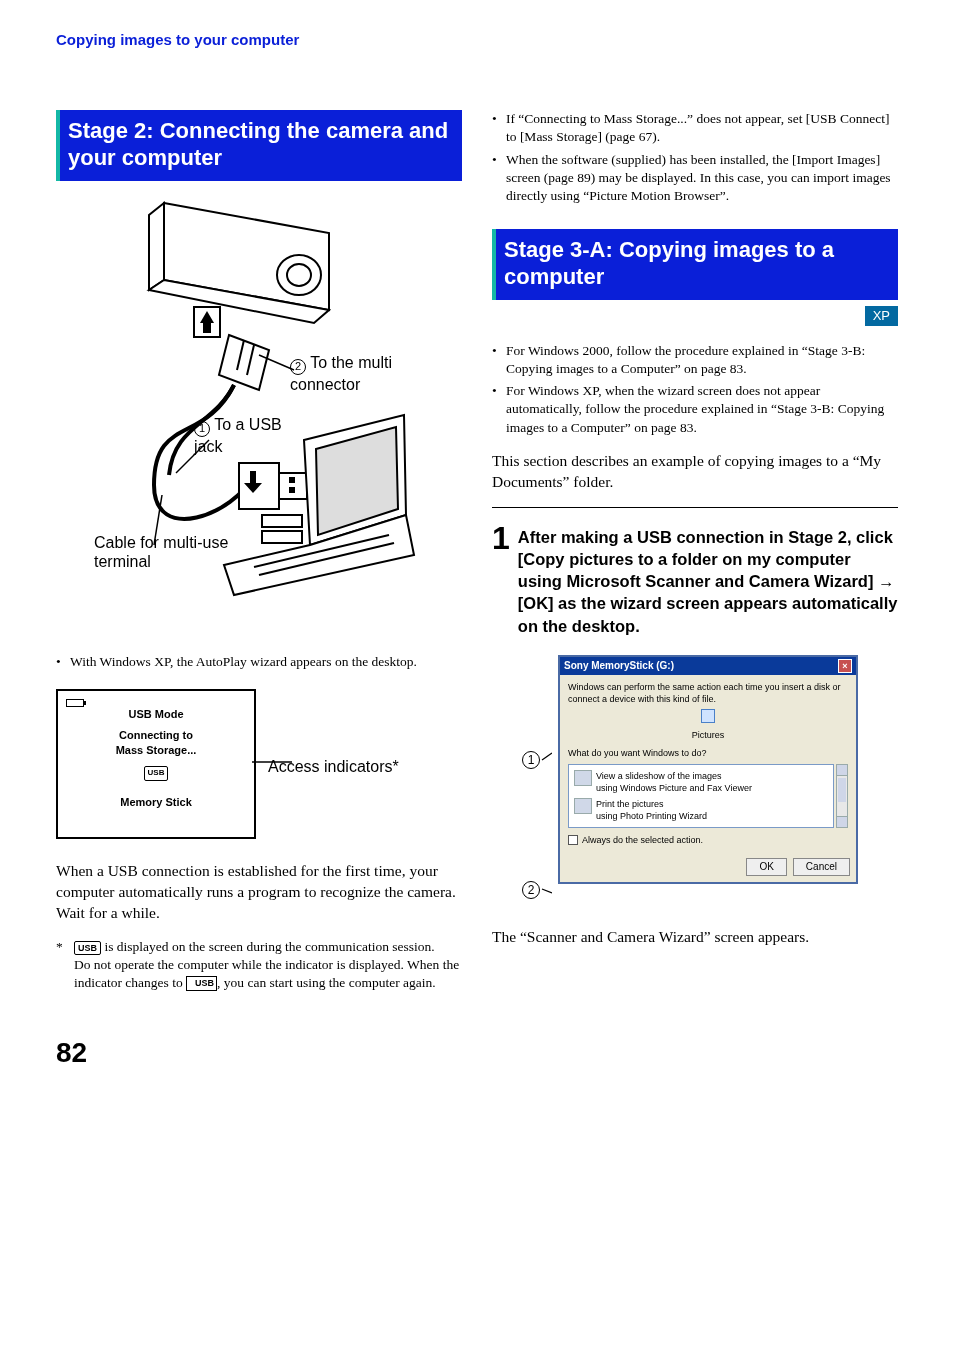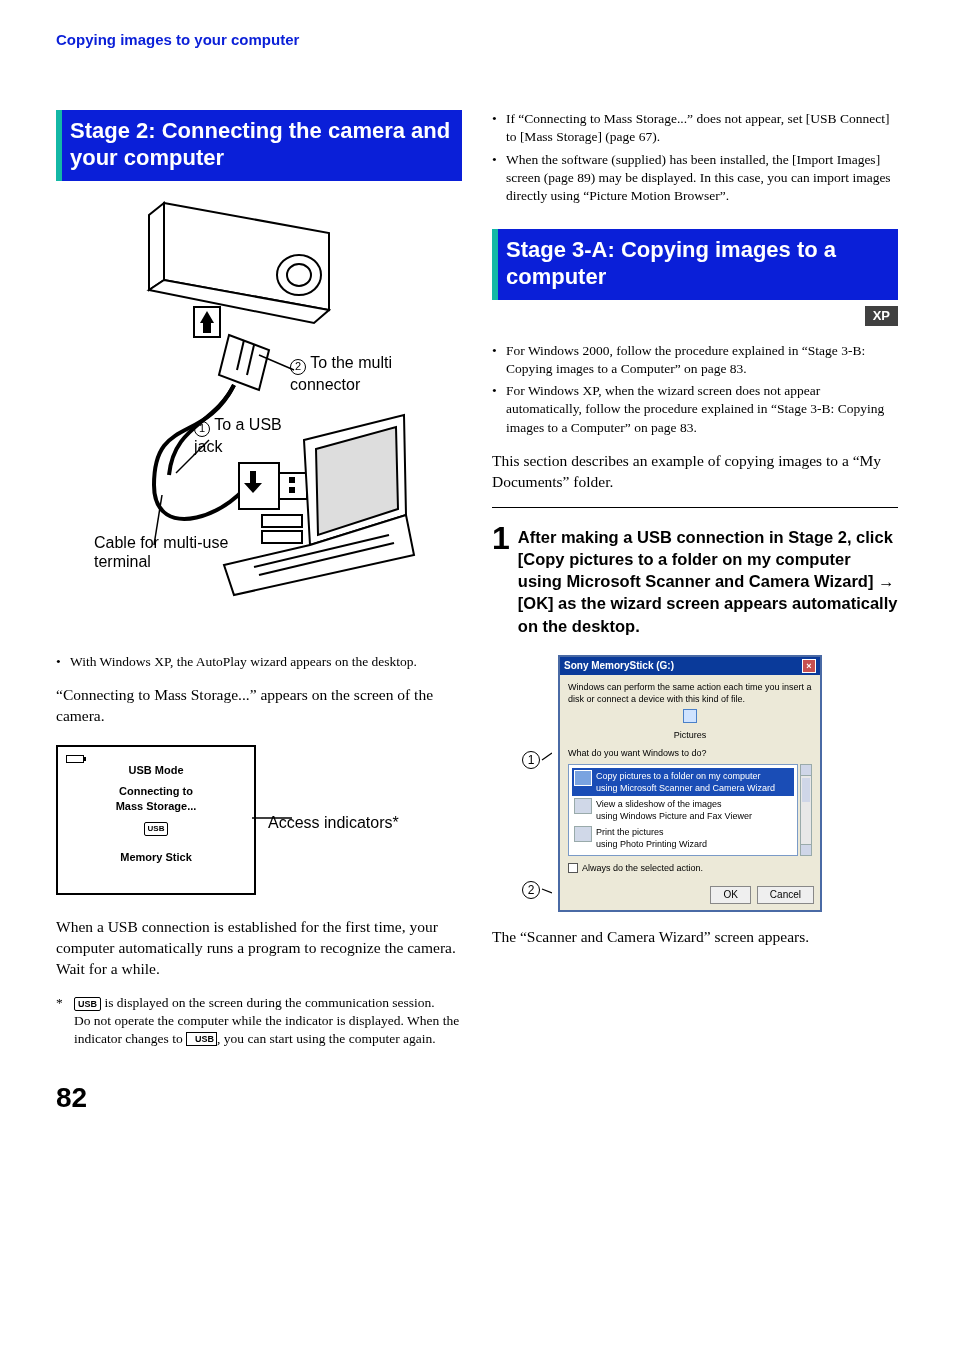--- a/index.html
+++ b/index.html
@@ -22,21 +22,21 @@
   .columns {
     display: flex;
     gap: 30px;
   }
   .col {
     width: 50%;
   }
   .stage-header {
     background: #0a1fd8;
     color: #fff;
-    border-left: 6px solid #14b8a6;
+    border-left: 4px solid #14b8a6;
     padding: 8px 10px 10px 8px;
     font-family: Arial, Helvetica, sans-serif;
     font-weight: bold;
     font-size: 22px;
     line-height: 1.2;
     margin-bottom: 12px;
   }
   .diagram {
     margin: 14px auto 18px auto;
     width: 330px;
@@ -77,42 +77,42 @@
     font-size:8px; padding:1px 3px; margin-top:2px;
   }
   .lcd-row { margin: 6px 0; }
   .acc-wrap { display:flex; align-items:center; gap:12px; margin-bottom:12px;}
   .acc-label { font-family: Arial, Helvetica, sans-serif; font-size: 16px; }
   .foot-star { display:flex; gap:6px; }
   .foot-star .star { width: 12px; flex-shrink:0; }
   .usb-glyph { display:inline-block; border:1px solid #000; border-radius:2px; font-size:9px; padding:0 3px; font-family: Arial, sans-serif; font-weight:bold;}
   .usb-line { display:inline-block; border:1px solid #000; font-size:9px; padding:0 2px 0 8px; font-family:Arial,sans-serif; font-weight:bold; vertical-align:1px;}
   .xp-badge {
-    display:inline-block; background:#404040; color:#fff;
-    font-family: Arial, Helvetica, sans-serif; font-weight:bold;
+    display:inline-block; background:#0369a1; color:#fff;
+    font-family: Arial, Helvetica, sans-serif; font-weight:normal;
     font-size: 13px; padding: 1px 8px;
     float: right; margin-top: -6px; margin-bottom: 8px;
   }
   .clear { clear: both; }
   .hr { border-top: 1.5px solid #000; margin: 14px 0; }
   .step { display:flex; gap:8px; font-family: Arial, Helvetica, sans-serif; }
   .step .num { font-size: 32px; font-weight: bold; line-height: 1; }
   .step .body { font-weight: bold; font-size: 16.5px; line-height: 1.35; padding-top: 4px; }
   .dialog-wrap {
     display:flex; align-items:flex-start; gap:6px;
     margin: 18px 0 12px 32px;
   }
   .callout-col { width: 28px; display:flex; flex-direction:column; align-items:center; }
   .circ-num {
     display:inline-flex; width:18px; height:18px; border:1.5px solid #000; border-radius:50%;
     align-items:center; justify-content:center; font-family: Arial, sans-serif;
     font-size:12px; line-height:1;
   }
   .dialog {
-    width: 264px;
+    width: 300px;
     border: 2px solid #4a6aa5;
     font-family: "Tahoma", Arial, sans-serif;
     font-size: 9px;
     background: #ece9d8;
   }
   .dlg-title {
     display:flex; justify-content:space-between; align-items:center;
     background: #0a3a9a; color:#fff; font-weight:bold;
     padding: 2px 4px;
     font-size: 10px;
@@ -142,21 +142,21 @@
   .dlg-scroll .arr.bot { border-top:1px solid #9aa; border-bottom:none;}
   .dlg-scroll .thumb { flex:0 0 24px; background:#cfd6e8; margin:2px 1px; }
   .dlg-check { display:flex; align-items:center; gap:4px; margin:6px 0 4px; }
   .dlg-check .box { width:10px; height:10px; border:1px solid #555; background:#fff;}
   .dlg-btns { display:flex; justify-content:flex-end; gap:6px; padding:4px 6px 6px;}
   .dlg-btn { border:1px solid #888; background:#efefef; padding:1px 12px; font-size:10px; }
   .page-num {
     font-family: Arial, Helvetica, sans-serif;
     font-weight: bold;
     font-size: 28px;
-    margin-top: 30px;
+    margin-top: 41px;
   }
   .circ-inline {
     display:inline-flex; width:16px; height:16px; border:1.5px solid #000; border-radius:50%;
     align-items:center; justify-content:center; font-family: Arial, sans-serif;
     font-size:11px; line-height:1; vertical-align:-2px;
   }
 </style>
 </head>
 <body>
 
@@ -239,21 +239,20 @@
       <div class="lbl" style="left:0px; top:338px; width:150px;">Cable for multi-use terminal</div>
     </div>
 
     <div class="bul-list small">
       <div class="bul-item">
         <div class="dot">•</div>
         <div>With Windows XP, the AutoPlay wizard appears on the desktop.</div>
       </div>
     </div>
 
-    <p class="para">“Connecting to Mass Storage...” appears on the screen of the camera.</p>
 
     <div class="acc-wrap">
       <div class="lcd-box">
         <div class="lcd-batt"></div>
         <div class="lcd-row">USB Mode</div>
         <div class="lcd-row" style="margin-bottom:0">Connecting to</div>
         <div class="lcd-row" style="margin-top:0">Mass Storage...</div>
         <div><span class="lcd-usb-icon">USB</span></div>
         <div class="lcd-row" style="margin-top:14px">Memory Stick</div>
 
@@ -332,27 +331,20 @@
           </div>
           <div class="dlg-body">
             <div class="dlg-line">Windows can perform the same action each time you insert a disk or connect a device with this kind of file.</div>
             <div class="dlg-pic-row">
               <div class="dlg-pic-ico"></div>
               <span>Pictures</span>
             </div>
             <div class="dlg-line">What do you want Windows to do?</div>
             <div class="dlg-list-wrap">
               <div class="dlg-list">
-                <div class="dlg-item sel">
-                  <div class="ico"></div>
-                  <div>
-                    <div>Copy pictures to a folder on my computer</div>
-                    <div>using Microsoft Scanner and Camera Wizard</div>
-                  </div>
-                </div>
                 <div class="dlg-item">
                   <div class="ico"></div>
                   <div>
                     <div>View a slideshow of the images</div>
                     <div>using Windows Picture and Fax Viewer</div>
                   </div>
                 </div>
                 <div class="dlg-item">
                   <div class="ico"></div>
                   <div>

